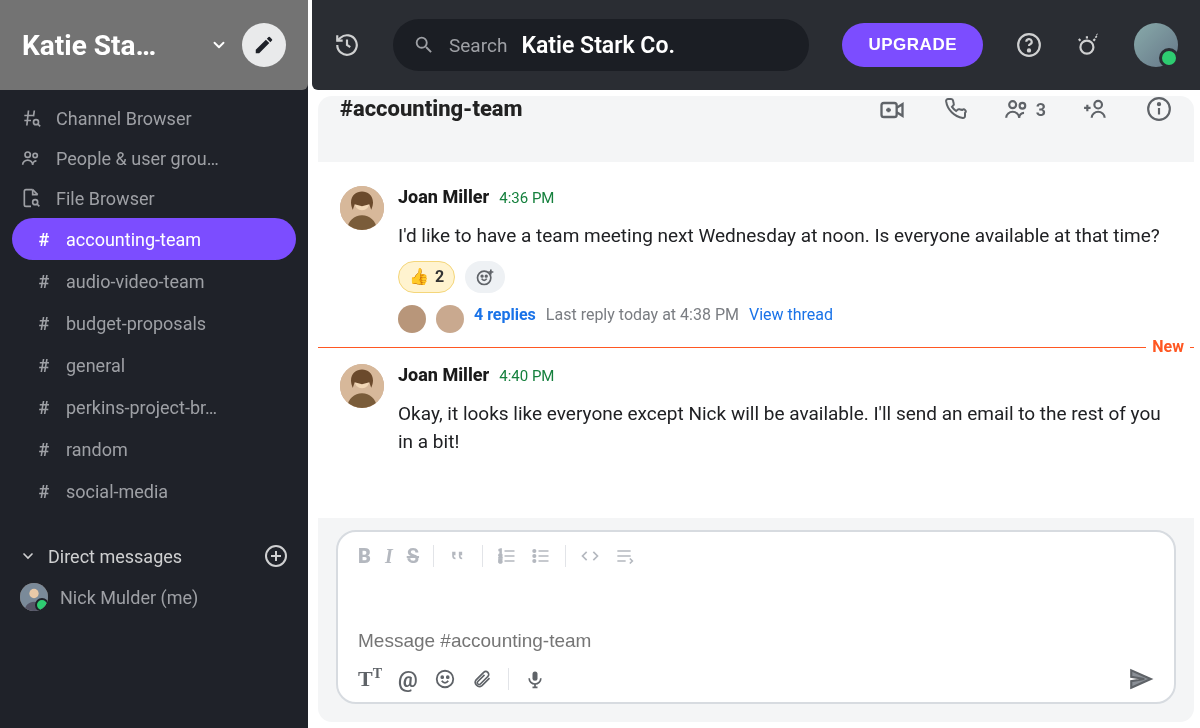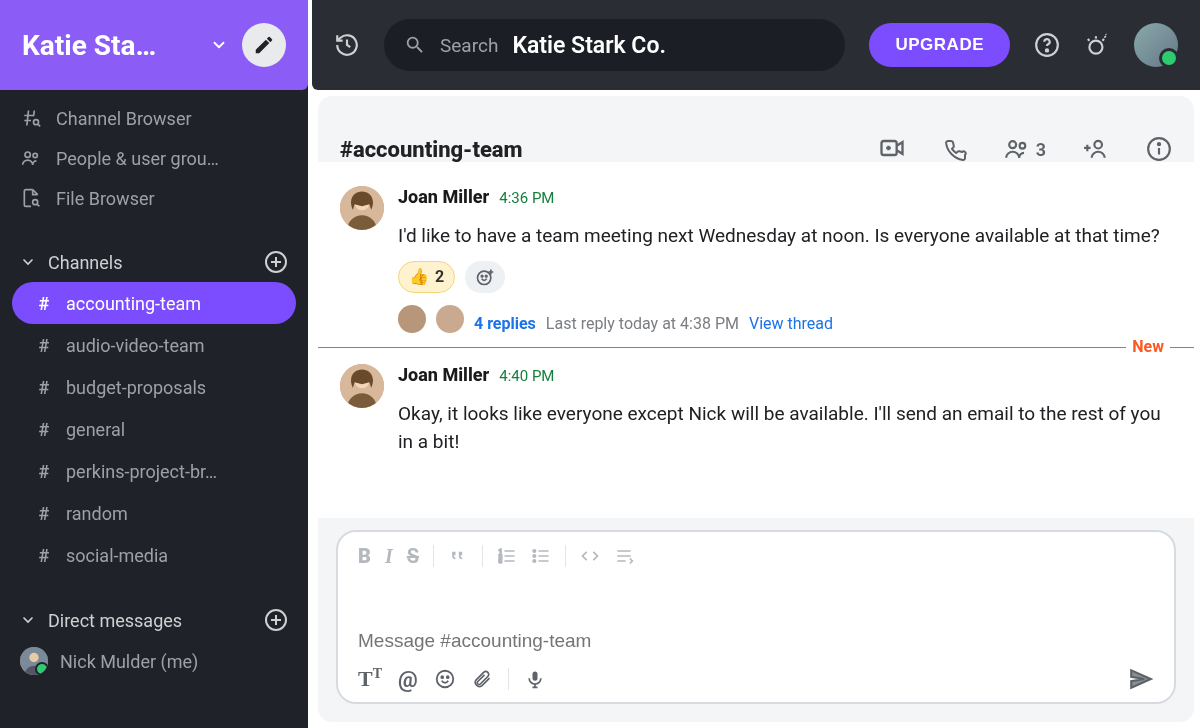--- a/index.html
+++ b/index.html
@@ -1,18 +1,18 @@
 <!DOCTYPE html>
 <html><head>
 <meta charset="utf-8">
 <style>
 * { box-sizing: border-box; margin: 0; padding: 0; }
 body { font-family: -apple-system, BlinkMacSystemFont, "Segoe UI", Roboto, Helvetica, Arial, sans-serif; background: #fff; width: 1200px; height: 728px; overflow: hidden; display: flex; }
 .sidebar { width: 308px; background: #1f2229; color: #cfd0d1; display: flex; flex-direction: column; }
-.ws-header { height: 90px; background: #8b5cf6; display: flex; align-items: center; padding: 0 22px; gap: 14px; border-radius: 0 0 6px 0;}
+.ws-header { height: 90px; background: #737373; display: flex; align-items: center; padding: 0 22px; gap: 14px; border-radius: 0 0 6px 0;}
 .ws-title { font-size: 28px; font-weight: 700; color: #fff; flex: 1; white-space: nowrap; overflow: hidden; text-overflow: ellipsis; }
 .ws-caret { color: #fff; display: flex; align-items: center; }
 .ws-edit { width: 44px; height: 44px; border-radius: 50%; background: #e9eaeb; display: flex; align-items: center; justify-content: center; cursor: pointer; flex-shrink: 0;}
 .ws-edit svg { fill: #1f2229; }
 .sidebar-scroll { flex: 1; overflow-y: auto; padding-top: 8px;}
 .nav-item { display: flex; align-items: center; height: 40px; padding: 0 20px; gap: 14px; color: #9ea0a5; font-size: 18px; cursor: pointer;}
 .nav-item .icon { width: 22px; display: flex; justify-content: center; flex-shrink: 0;}
 .nav-label { white-space: nowrap; overflow: hidden; text-overflow: ellipsis; }
 .section-header { display: flex; align-items: center; height: 40px; padding: 0 20px; color: #cfd0d1; font-size: 18px; gap: 12px; margin-top: 24px;}
 .section-header .chev { display:flex; }
@@ -20,56 +20,56 @@
 .section-add { display: flex; cursor: pointer;}
 .channel-item { display: flex; align-items: center; height: 42px; padding: 0 24px; gap: 14px; color: #9ea0a5; font-size: 18px; cursor: pointer; border-radius: 22px; margin: 0 12px; }
 .channel-item.active { background: #7c4dff; color: #fff; }
 .channel-hash { font-weight: 600; font-size: 18px; width: 16px; text-align: center;}
 .channel-name { white-space: nowrap; overflow: hidden; text-overflow: ellipsis; }
 .dm-item { display: flex; align-items: center; height: 42px; padding: 0 20px; gap: 12px; color: #9ea0a5; font-size: 18px; cursor: pointer;}
 .avatar-sm { width: 28px; height: 28px; border-radius: 50%; background: #8a6d5a; position: relative; flex-shrink:0; display:flex; align-items:center; justify-content:center; overflow:hidden;}
 .avatar-sm::after { content:""; position:absolute; right:-1px; bottom:-1px; width:10px; height:10px; background:#2ecc71; border:2px solid #1f2229; border-radius:50%;}
 
 .main { flex: 1; display: flex; flex-direction: column; background: #fff;}
-.topbar { height: 90px; background: #2a2d33; display: flex; align-items: center; padding: 0 22px; gap: 24px; border-radius: 0 0 0 6px; margin-left: 4px;}
+.topbar { height: 90px; background: #2a2d33; display: flex; align-items: center; padding: 0 22px; gap: 33px; border-radius: 0 0 0 6px; margin-left: 4px;}
 .topbar-history { color: #cfd0d1; cursor:pointer;}
 .search { flex: 1; height: 52px; background: #1b1e24; border-radius: 26px; display: flex; align-items: center; padding: 0 20px; gap: 14px;}
 .search svg { fill: #9ea0a5; }
 .search-text { color: #9ea0a5; font-size: 19px; }
 .search-context { color: #fff; font-weight: 600; font-size: 23px;}
 .upgrade { height: 44px; padding: 0 26px; background: #7c4dff; color: #fff; border: none; border-radius: 22px; font-size: 17px; font-weight: 700; letter-spacing: 0.5px; cursor:pointer;}
 .top-icon { color: #cfd0d1; cursor:pointer; display:flex; align-items:center;}
 .avatar-me { width: 44px; height: 44px; border-radius: 50%; background: linear-gradient(135deg,#8aa,#678); position: relative; cursor:pointer;}
 .avatar-me::after { content:""; position:absolute; right:-1px; bottom:-1px; width:14px; height:14px; background:#2ecc71; border:3px solid #2a2d33; border-radius:50%;}
 
 .channel-pane { flex:1; display:flex; flex-direction:column; margin: 6px 6px 6px 10px; background:#f4f5f6; border-radius: 14px; overflow:hidden;}
-.channel-header { height: 66px; display:flex; align-items:flex-end; padding: 0 22px; gap: 37px;}
+.channel-header { height: 66px; display:flex; align-items:flex-start; padding: 0 22px; gap: 37px;}
 .ch-name { font-size: 22px; font-weight: 800; color:#222; flex:1;}
 .ch-action { color:#5f6368; cursor:pointer; display:flex; align-items:center; gap:6px;}
 .ch-members { font-size: 18px; color:#5f6368; font-weight:600;}
 
 .messages { flex:1; background:#fff; overflow-y:auto; padding: 16px 0 8px 0;}
 .msg { display:flex; padding: 8px 22px; gap: 14px;}
 .msg-avatar { width:44px; height:44px; border-radius:50%; background: #c9a98f; flex-shrink:0; overflow:hidden;}
 .msg-body { flex:1;}
 .msg-head { display:flex; align-items:baseline; gap:10px;}
 .msg-author { font-weight:800; font-size:18px; color:#1a1a1a;}
 .msg-time { font-size:15px; color:#15803d;}
 .msg-text { font-size:19px; color:#202124; line-height:1.5; margin-top:15px;}
 .reactions { display:flex; gap:10px; margin-top:10px;}
 .reaction { height:32px; background:#eef1f4; border-radius:16px; padding: 0 10px; display:flex; align-items:center; gap:6px; font-size:16px; font-weight:700; color:#333; cursor:pointer;}
 .reaction.emoji { background:#fff3cf; border:1px solid #f4d67a;}
 .add-react { width:40px; height:32px; border-radius:16px; background:#eef1f4; display:flex; align-items:center; justify-content:center; cursor:pointer;}
-.thread-row { display:flex; align-items:flex-end; gap:10px; margin-top:12px; font-size:16px;}
+.thread-row { display:flex; align-items:flex-start; gap:10px; margin-top:12px; font-size:16px;}
 .thread-av { width:28px; height:28px; border-radius:50%; background:#b8967a;}
 .thread-replies { color:#1a73e8; font-weight:700; cursor:pointer;}
 .thread-meta { color:#7a7d82;}
 .thread-view { color:#1a73e8; cursor:pointer;}
 .new-divider { position:relative; height: 1px; background:#ff5722; margin: 6px 0 8px 0;}
-.new-label { position:absolute; right:24px; top:-10px; color:#ff5722; font-weight:700; font-size:16px; background:#fff; padding:0 6px;}
+.new-label { position:absolute; right:4px; top:-10px; color:#ff5722; font-weight:700; font-size:16px; background:#fff; padding:0 6px;}
 
 .composer { margin: 12px 18px 18px 18px; border: 2px solid #d7dbe0; border-radius: 20px; background:#fff; padding: 10px 14px 8px 14px;}
 .fmt-row { display:flex; align-items:center; gap:14px; color:#b4b8bf; padding: 2px 6px 8px 6px;}
 .fmt-btn { cursor:pointer; display:flex; font-weight:700; font-size:20px; color:#b4b8bf;}
 .fmt-div { width:1px; height:22px; background:#e2e4e8;}
 .composer-input { border:none; outline:none; width:100%; font-size:19px; color:#7a7d82; padding: 6px; background:transparent;margin-top:48px;}
 .composer-bottom { display:flex; align-items:center; gap:16px; padding: 8px 6px 2px 6px; color:#5f6368;}
 .composer-bottom .spacer { flex:1;}
 .send-btn { cursor:pointer; color:#5f6368;}
 
@@ -122,34 +122,20 @@
             <path d="M14 2H6a2 2 0 0 0-2 2v16a2 2 0 0 0 2 2h6"></path>
             <path d="M14 2v6h6"></path>
             <path d="M20 8l-6-6"></path>
             <circle cx="17" cy="17" r="3"></circle>
             <path d="M19.5 19.5 22 22"></path>
           </svg>
         </span>
       <span class="nav-label">File Browser</span>
     </div>
 
-    <div class="section-header">
-      <span class="chev">
-          <svg width="16" height="16" viewBox="0 0 24 24" fill="none">
-            <path d="M6 9l6 6 6-6" stroke="#cfd0d1" stroke-width="2.5" stroke-linecap="round"></path>
-          </svg>
-        </span>
-      <span class="title">Channels</span>
-      <span class="section-add">
-          <svg width="24" height="24" viewBox="0 0 24 24" fill="none" stroke="#cfd0d1" stroke-width="2">
-            <circle cx="12" cy="12" r="10"></circle>
-            <path d="M12 7v10M7 12h10"></path>
-          </svg>
-        </span>
-    </div>
 
     <div class="channel-item active">
       <span class="channel-hash">#</span>
       <span class="channel-name">accounting-team</span>
     </div>
     <div class="channel-item">
       <span class="channel-hash">#</span>
       <span class="channel-name">audio-video-team</span>
     </div>
     <div class="channel-item">

